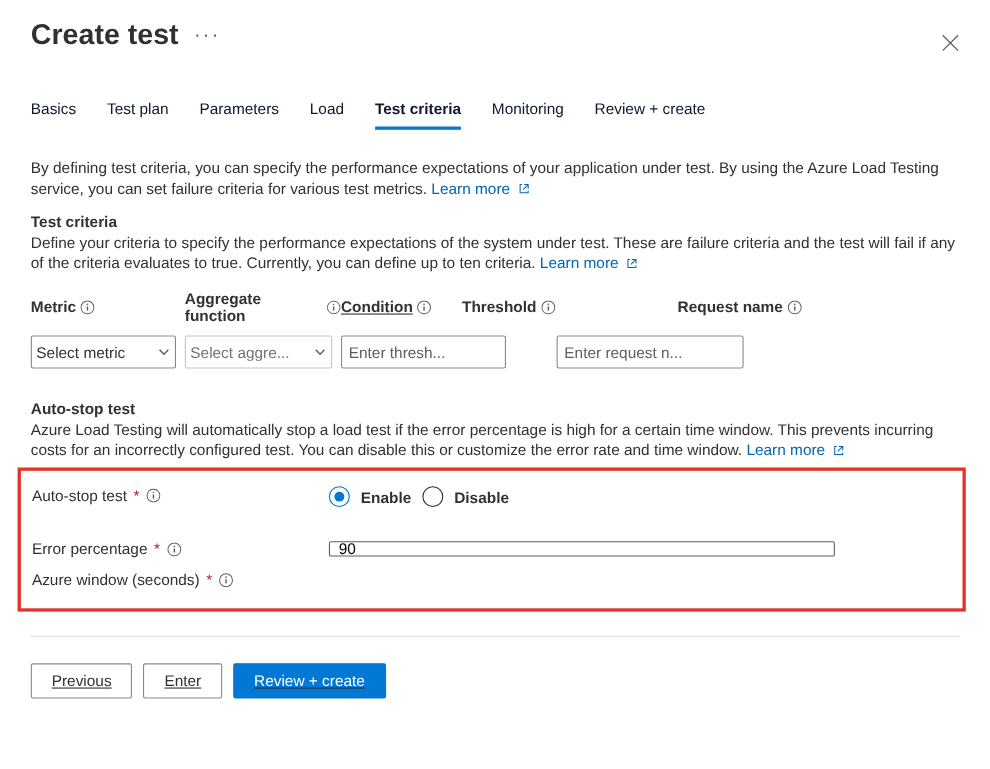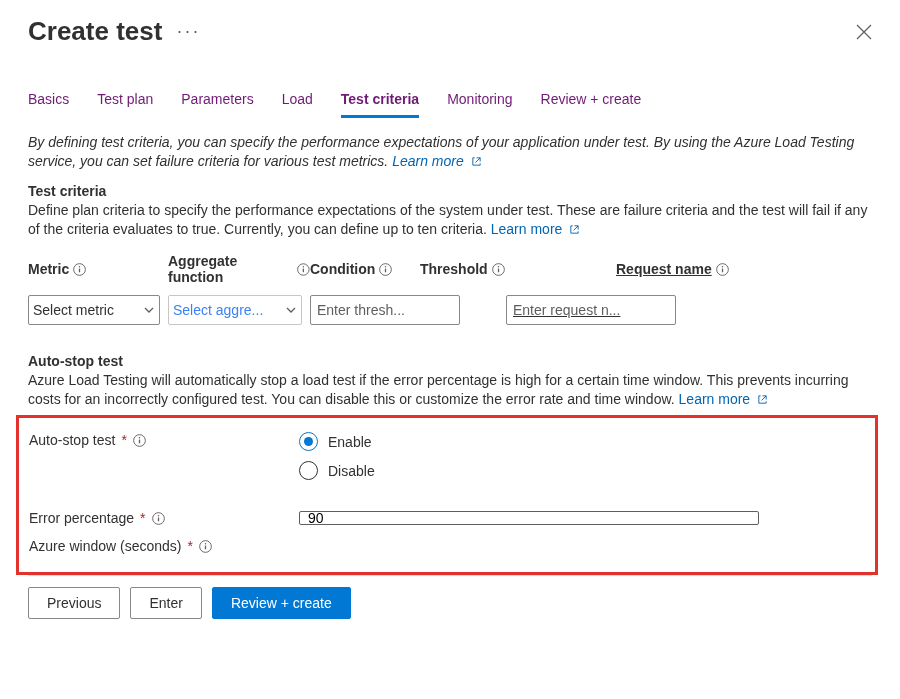--- a/index.html
+++ b/index.html
@@ -1,69 +1,69 @@
 <!DOCTYPE html>
 <html><head>
 <meta charset="utf-8">
 <style>
   * { box-sizing: border-box; }
   html, body { margin: 0; padding: 0; font-family: "Segoe UI", Arial, sans-serif; font-size: 14px; color: #323130; background: #fff; width: 900px; }
   .panel { width: 900px; height: 699px; padding: 16px 28px 0 28px; position: relative; }
 
-  .header-row { display: flex; align-items: center; justify-content: space-between; }
+  .header-row { display: flex; align-items: flex-end; justify-content: space-between; }
   .title { font-size: 26px; font-weight: 600; color: #323130; }
   .title-wrap { display: flex; align-items: center; gap: 14px; }
   .ellipsis { color: #605e5c; font-size: 18px; letter-spacing: 2px; }
   .close { width: 16px; height: 16px; cursor: pointer; color: #605e5c; }
 
   .tabs { display: flex; gap: 28px; margin-top: 40px; border-bottom: 0; }
-  .tab { padding: 4px 0 8px 0; cursor: pointer; color: #701a75; font-size: 14px; }
+  .tab { padding: 4px 0 8px 0; cursor: pointer; color: #0f172a; font-size: 14px; }
   .tab.active { font-weight: 600; border-bottom: 3px solid #0078d4; }
 
-  .desc { margin-top: 15px; line-height: 19px; color: #323130; font-style: italic; }
+  .desc { margin-top: 25px; line-height: 19px; color: #323130; }
   .link { color: #0065b3; text-decoration: none; cursor: pointer; }
   .ext-icon { width: 11px; height: 11px; display: inline-block; margin-left: 3px; vertical-align: -1px; color: #0065b3; }
 
   .section-title { font-weight: 600; margin-top: 12px; }
   .section-desc { margin-top: 2px; line-height: 19px; }
 
   .crit-header { display: flex; gap: 0; margin-top: 14px; }
   .col-metric { width: 140px; }
   .col-agg   { width: 142px; }
-  .col-cond  { width: 110px; }
+  .col-cond  { width: 110px; text-decoration: underline; }
   .col-thresh{ width: 158px; }
   .col-spacer{ width: 38px; }
-  .col-req   { width: 170px; text-decoration: underline; }
+  .col-req   { width: 170px; }
   .ch-label  { font-size: 14px; font-weight: 600; display: flex; align-items: center; gap: 4px; line-height: 16px; }
   .info-icon { width: 13px; height: 13px; color: #605e5c; }
 
   .crit-row { display: flex; gap: 0; margin-top: 10px; padding-bottom: 12px; }
   .select, .input {
     height: 30px; border: 1px solid #8a8886; border-radius: 2px; padding: 0 4px;
     display: flex; align-items: center; justify-content: space-between; background: #fff; cursor: pointer;
   }
-  .select.disabled { border-color: #c8c6c4; color: #3b82f6; cursor: default; }
+  .select.disabled { border-color: #c8c6c4; color: #737373; cursor: default; }
   .select .ph { white-space: nowrap; overflow: hidden; text-overflow: ellipsis; }
   .chev { width: 12px; height: 12px; flex-shrink: 0; margin-left: 4px; color: #605e5c; }
   .input input { border: none; outline: none; width: 100%; font: inherit; background: transparent; }
   .input input::placeholder { color: #605e5c; }
 
   .highlight-box { border: 3px solid #e3322b; margin-top: 6px; padding: 10px 10px 18px 10px; margin-left: -12px; margin-right: -6px;}
   .form-row { display: flex; align-items: center; margin-top: 12px; }
   .form-row .label { width: 270px; display: flex; align-items: center; gap: 6px; }
   .req { color: #a4262c; }
-  .radio-stack { display: flex; flex-direction: column; gap: 10px; }
+  .radio-stack { display: flex; flex-direction: row; gap: 10px; font-weight: bold; }
   .radio { display: flex; align-items: center; gap: 10px; cursor: pointer; }
   .radio-outer { width: 19px; height: 19px; border: 1px solid #323130; border-radius: 50%; display: flex; align-items: center; justify-content: center; }
   .radio.checked .radio-outer { border-color: #0078d4; }
   .radio-inner { width: 9px; height: 9px; border-radius: 50%; background: #0078d4; display: none; }
   .radio.checked .radio-inner { display: block; }
   .text-input { width: 460px; height: 14px; border: 1px solid #605e5c; border-radius: 2px; padding: 0 8px; font: inherit; outline: none; }
 
-  .footer { border-top: 1px solid #dedede; padding-top: 11px; display: flex; gap: 10px; }
+  .footer { border-top: 1px solid #dedede; margin-top: 22px; padding-top: 24px; display: flex; gap: 10px; text-decoration: underline; }
   .btn { height: 32px; padding: 0 18px; font: inherit; border-radius: 2px; cursor: pointer; }
   .btn.default { background: #fff; border: 1px solid #8a8886; color: #323130; }
   .btn.primary { background: #0078d4; border: 1px solid #0078d4; color: #fff; }
 </style>
 </head>
 <body>
 
 <div class="panel">
   <div class="header-row">
     <div class="title-wrap">
@@ -90,21 +90,21 @@
     <a class="link">
       <span>Learn more</span>
       <svg class="ext-icon" viewBox="0 0 12 12">
           <path d="M4 2 H2 V10 H10 V8 M6 2 H10 V6 M10 2 L5 7" stroke="currentColor" stroke-width="1" fill="none"></path>
         </svg>
     </a>
   </div>
 
   <div class="section-title">Test criteria</div>
   <div class="section-desc">
-    <span>Define plan criteria to specify the performance expectations of the system under test. These are failure criteria and the test will fail if any of the criteria evaluates to true. Currently, you can define up to ten criteria.</span>
+    <span>Define your criteria to specify the performance expectations of the system under test. These are failure criteria and the test will fail if any of the criteria evaluates to true. Currently, you can define up to ten criteria.</span>
     <a class="link">
       <span>Learn more</span>
       <svg class="ext-icon" viewBox="0 0 12 12">
           <path d="M4 2 H2 V10 H10 V8 M6 2 H10 V6 M10 2 L5 7" stroke="currentColor" stroke-width="1" fill="none"></path>
         </svg>
     </a>
   </div>
 
   <div class="crit-header">
     <div class="col-metric ch-label">

